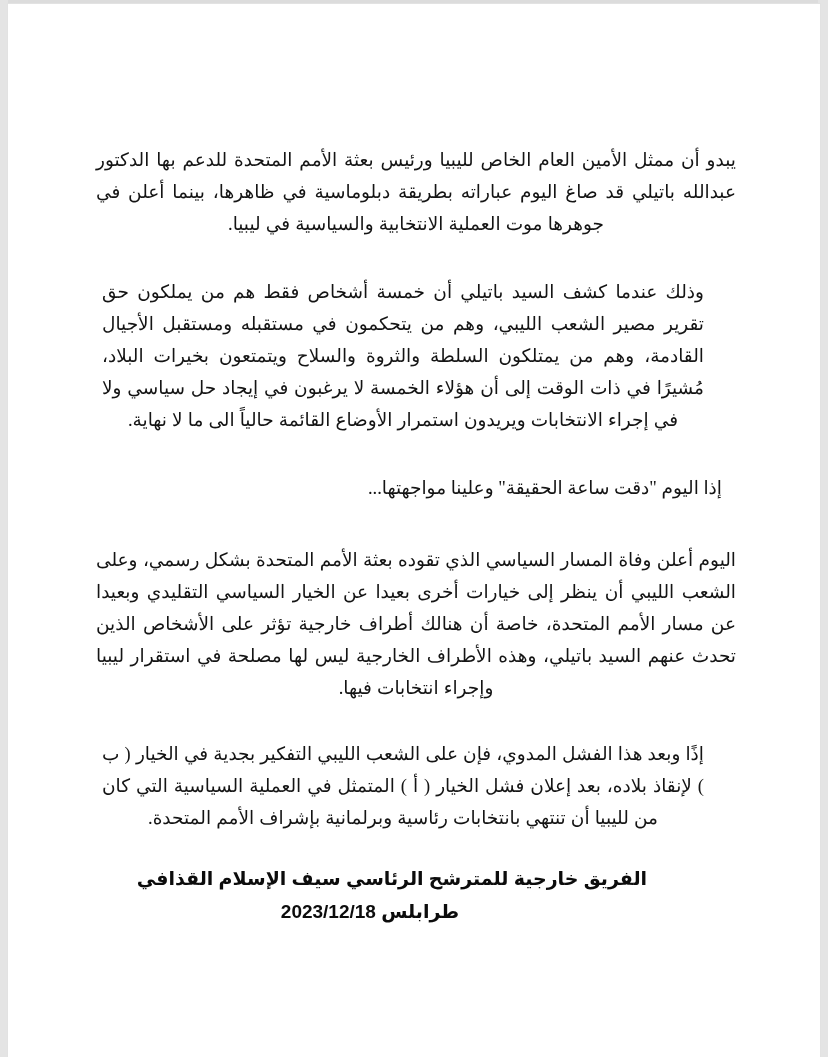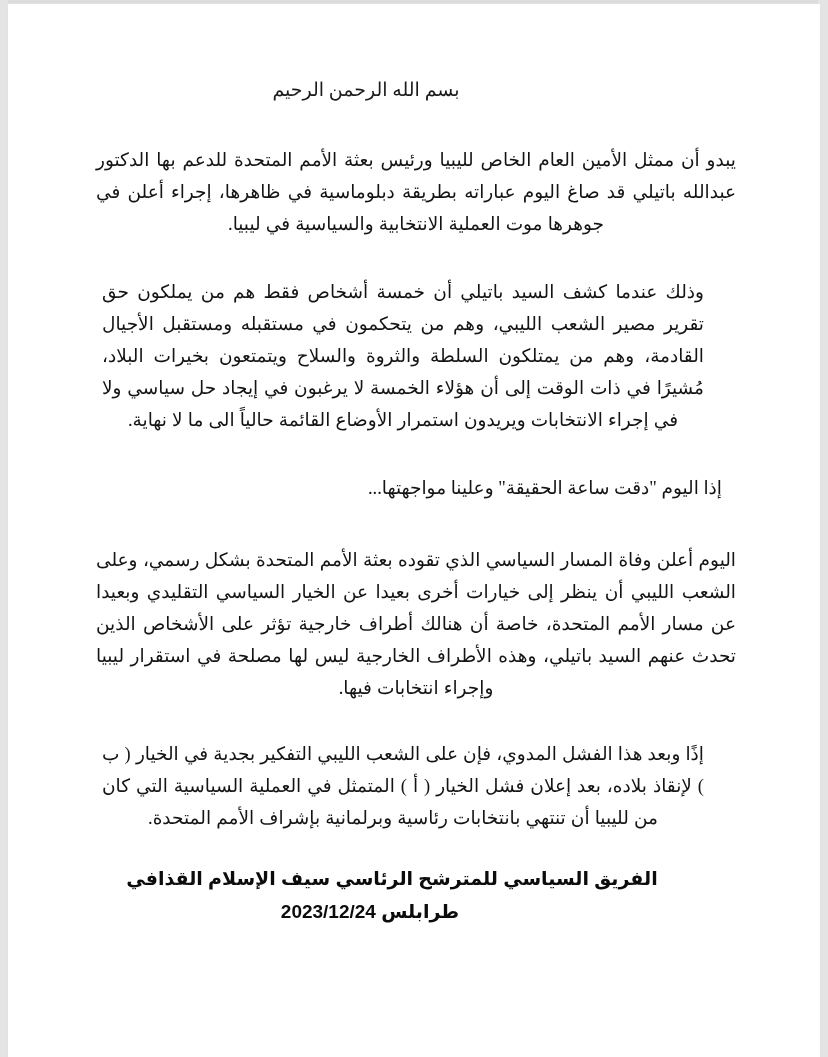--- a/index.html
+++ b/index.html
@@ -130,36 +130,35 @@
 
 <div class="screen">
 
   <div class="top-edge"></div>
   <div class="gutter left"></div>
   <div class="gutter right"></div>
 
   <div class="page">
     <div class="page-inner">
 
-      <div class="basmala">بسم الله الرحمن الرحيم</div>
 
       <div class="body-block">
 
-        <p class="para">يبدو أن ممثل الأمين العام الخاص لليبيا ورئيس بعثة الأمم المتحدة للدعم بها الدكتور عبدالله باتيلي قد صاغ اليوم عباراته بطريقة دبلوماسية في ظاهرها، إجراء أعلن في جوهرها موت العملية الانتخابية والسياسية في ليبيا.</p>
+        <p class="para">يبدو أن ممثل الأمين العام الخاص لليبيا ورئيس بعثة الأمم المتحدة للدعم بها الدكتور عبدالله باتيلي قد صاغ اليوم عباراته بطريقة دبلوماسية في ظاهرها، بينما أعلن في جوهرها موت العملية الانتخابية والسياسية في ليبيا.</p>
 
         <p class="para indent">وذلك عندما كشف السيد باتيلي أن خمسة أشخاص فقط هم من يملكون حق تقرير مصير الشعب الليبي، وهم من يتحكمون في مستقبله ومستقبل الأجيال القادمة، وهم من يمتلكون السلطة والثروة والسلاح ويتمتعون بخيرات البلاد، مُشيرًا في ذات الوقت إلى أن هؤلاء الخمسة لا يرغبون في إيجاد حل سياسي ولا في إجراء الانتخابات ويريدون استمرار الأوضاع القائمة حالياً الى ما لا نهاية.</p>
 
         <p class="short-line">إذا اليوم "دقت ساعة الحقيقة" وعلينا مواجهتها...</p>
 
         <p class="para tight-gap">اليوم أعلن وفاة المسار السياسي الذي تقوده بعثة الأمم المتحدة بشكل رسمي، وعلى الشعب الليبي أن ينظر إلى خيارات أخرى بعيدا عن الخيار السياسي التقليدي وبعيدا عن مسار الأمم المتحدة، خاصة أن هنالك أطراف خارجية تؤثر على الأشخاص الذين تحدث عنهم السيد باتيلي، وهذه الأطراف الخارجية ليس لها مصلحة في استقرار ليبيا وإجراء انتخابات فيها.</p>
 
         <p class="para indent">إذًا وبعد هذا الفشل المدوي، فإن على الشعب الليبي التفكير بجدية في الخيار ( ب ) لإنقاذ بلاده، بعد إعلان فشل الخيار ( أ ) المتمثل في العملية السياسية التي كان من لليبيا أن تنتهي بانتخابات رئاسية وبرلمانية بإشراف الأمم المتحدة.</p>
 
       </div>
 
       <div class="signature">
-        <div class="sig-line">الفريق السياسي للمترشح الرئاسي سيف الإسلام القذافي</div>
-        <div class="sig-date">طرابلس 2023/12/24</div>
+        <div class="sig-line">الفريق خارجية للمترشح الرئاسي سيف الإسلام القذافي</div>
+        <div class="sig-date">طرابلس 2023/12/18</div>
       </div>
 
     </div>
   </div>
 </div>
 
 </body></html>

